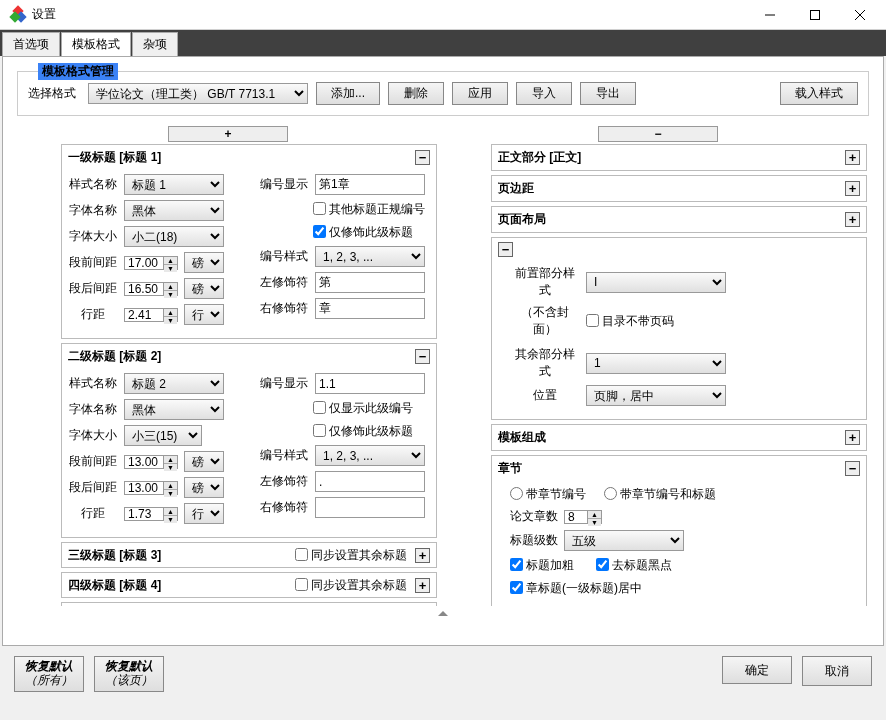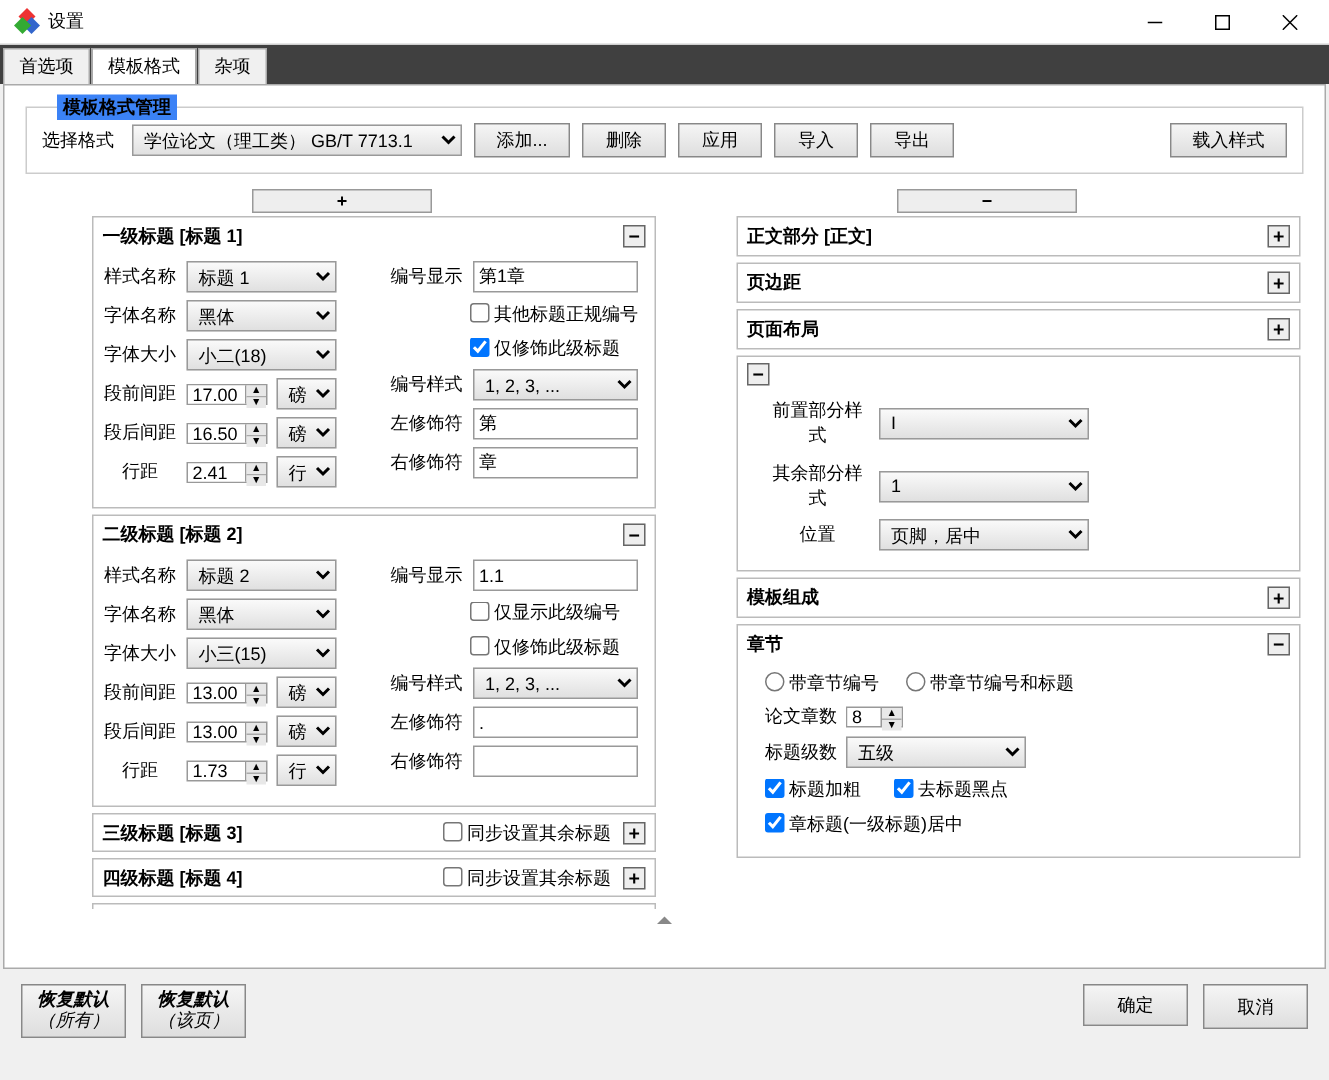--- a/index.html
+++ b/index.html
@@ -220,21 +220,21 @@
                 <div class="frow">
                     <span class="flbl">样式名称</span>
                     <select style="width:100px"><option>标题 2</option></select>
                   </div>
                 <div class="frow">
                     <span class="flbl">字体名称</span>
                     <select style="width:100px"><option>黑体</option></select>
                   </div>
                 <div class="frow">
                     <span class="flbl">字体大小</span>
-                    <select style="width:100px"><option>小三(15)</option></select>
+                    <select style="width:78px"><option>小三(15)</option></select>
                   </div>
                 <div class="frow">
                     <span class="flbl">段前间距</span>
                     <span class="spin">
                       <input value="13.00" style="">
                       <span class="arrows">
                         <span>▲</span>
                         <span>▼</span>
                       </span>
                     </span>
@@ -330,20 +330,24 @@
           </div>
 
         <div class="group">
           <div class="group-hd">
               <span class="sq">−</span>
             </div>
           <div class="group-bd indent">
             <div class="frow">
                 <span class="flbl w">前置部分样式</span>
                 <select style="width:140px"><option>I</option></select>
+              </div>
+            <div class="frow">
+                <span class="flbl w">（不含封面）</span>
+                <label><input type="checkbox" style=""><span>目录不带页码</span></label>
               </div>
             <div class="frow" style="margin-top:8px">
                 <span class="flbl w">其余部分样式</span>
                 <select style="width:140px"><option>1</option></select>
               </div>
             <div class="frow">
                 <span class="flbl w">位置</span>
                 <select style="width:140px"><option>页脚，居中</option></select>
               </div>
           </div>

